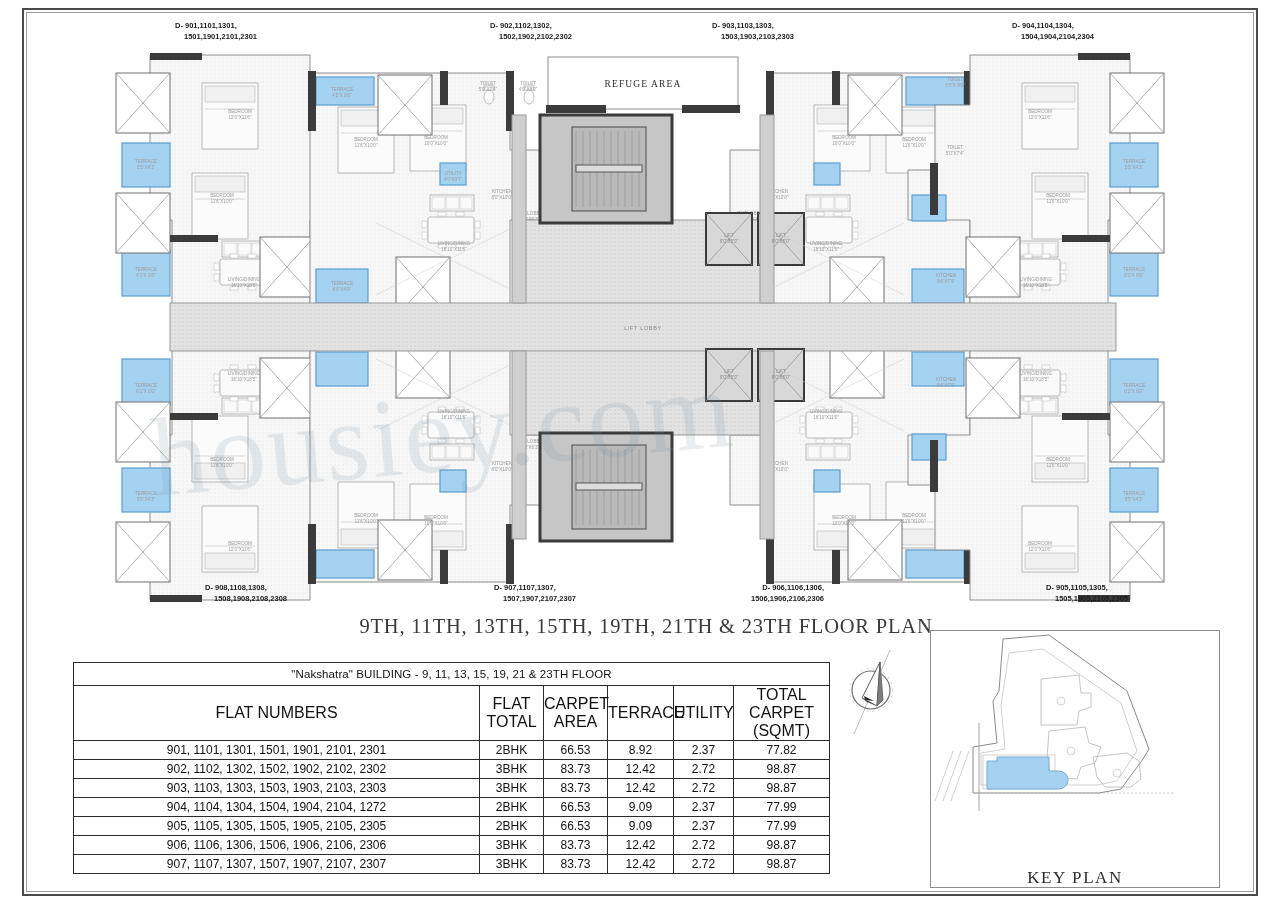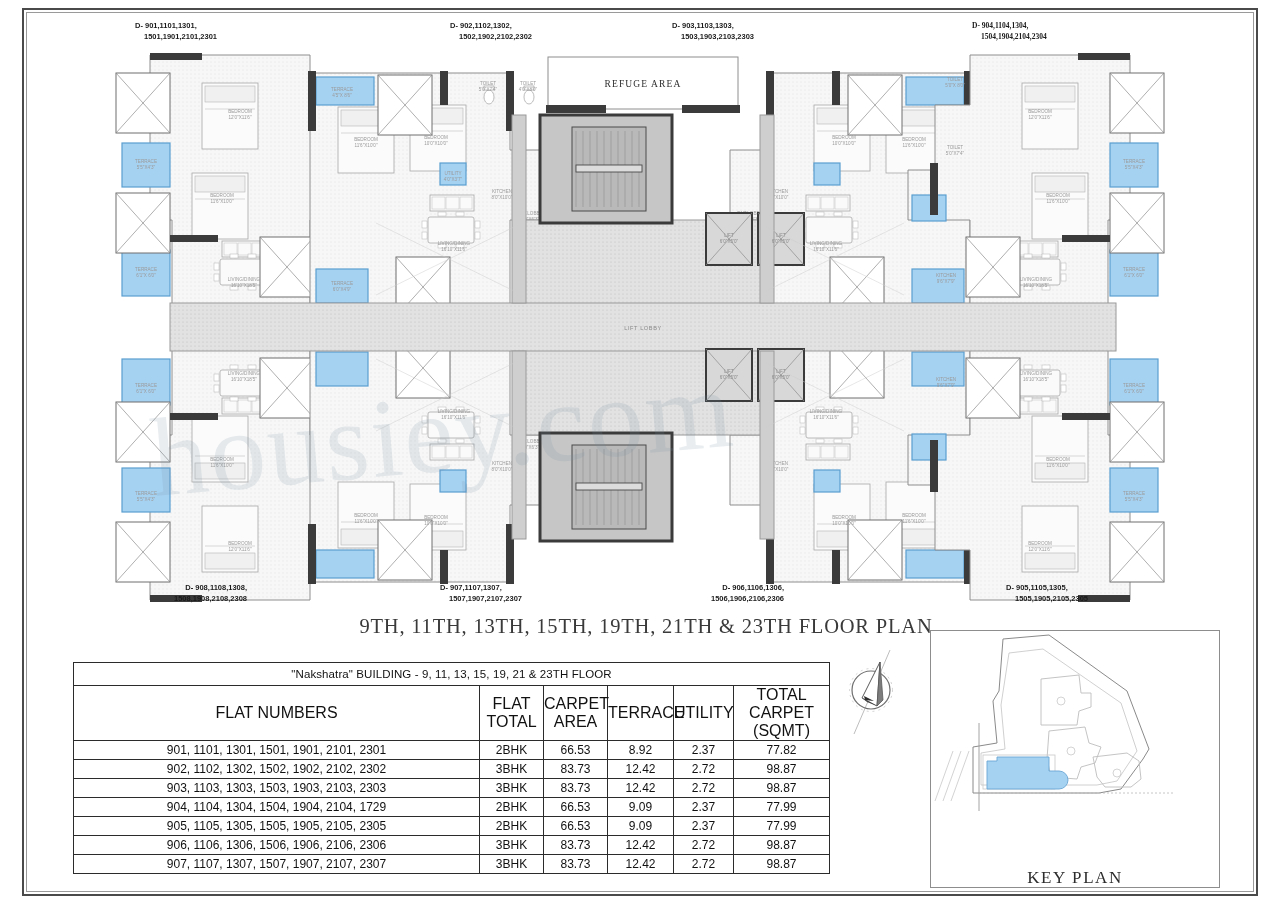--- a/index.html
+++ b/index.html
@@ -12,21 +12,21 @@
       border:2px solid #4a4a4a;box-sizing:border-box;background:#fff;}
   #frame-inner{position:absolute;left:26px;top:12px;width:1228px;height:880px;
       border:1px solid #9a9a9a;box-sizing:border-box;pointer-events:none;}
 
   
   #plan{position:absolute;left:110px;top:45px;width:1060px;height:565px;}
   #plan svg{display:block;}
 
   
   .callout{position:absolute;font-family:"Liberation Sans",sans-serif;
-      font-size:7.5px;font-weight:bold;color:#1a1a1a;line-height:1.45;white-space:nowrap;}
+      font-size:7.5px;font-weight:bold;color:#1a1a1a;line-height:1.45;white-space:nowrap;margin-left:40px;}
   .callout .l2{padding-left:9px;display:block;}
 
   
   #plan-title{position:absolute;left:0;right:0;top:615px;text-align:center;padding-left:12px;}
   #plan-title span{font-family:"Liberation Serif",serif;font-size:20.5px;
       letter-spacing:.8px;color:#3a3a3a;font-weight:normal;}
 
   
   #schedule{position:absolute;left:73px;top:662px;width:756px;border-collapse:collapse;
       table-layout:fixed;background:#fff;}
@@ -459,30 +459,30 @@
       <span class="l2">1501,1901,2101,2301</span>
     </div>
     <div class="callout" style="left:340px;top:-24px;">
       <span>D- 902,1102,1302,</span>
       <span class="l2">1502,1902,2102,2302</span>
     </div>
     <div class="callout" style="left:562px;top:-24px;">
       <span>D- 903,1103,1303,</span>
       <span class="l2">1503,1903,2103,2303</span>
     </div>
-    <div class="callout" style="left:862px;top:-24px;font-family:Liberation Serif, serif;">
+    <div class="callout" style="left:862px;top:-24px;">
       <span>D- 904,1104,1304,</span>
       <span class="l2">1504,1904,2104,2304</span>
     </div>
 
-    <div class="callout" style="left:55px;top:538px;text-align:right;">
+    <div class="callout" style="left:55px;top:538px;">
       <span>D- 908,1108,1308,</span>
       <span class="l2">1508,1908,2108,2308</span>
     </div>
-    <div class="callout" style="left:330px;top:538px;">
+    <div class="callout" style="left:344px;top:538px;">
       <span>D- 907,1107,1307,</span>
       <span class="l2">1507,1907,2107,2307</span>
     </div>
     <div class="callout" style="left:592px;top:538px;text-align:right;">
       <span>D- 906,1106,1306,</span>
       <span class="l2">1506,1906,2106,2306</span>
     </div>
     <div class="callout" style="left:896px;top:538px;">
       <span>D- 905,1105,1305,</span>
       <span class="l2">1505,1905,2105,2305</span>
@@ -544,21 +544,21 @@
       </tr>
       <tr>
         <td>903, 1103, 1303, 1503, 1903, 2103, 2303</td>
         <td>3BHK</td>
         <td>83.73</td>
         <td>12.42</td>
         <td>2.72</td>
         <td>98.87</td>
       </tr>
       <tr>
-        <td>904, 1104, 1304, 1504, 1904, 2104, 1729</td>
+        <td>904, 1104, 1304, 1504, 1904, 2104, 1272</td>
         <td>2BHK</td>
         <td>66.53</td>
         <td>9.09</td>
         <td>2.37</td>
         <td>77.99</td>
       </tr>
       <tr>
         <td>905, 1105, 1305, 1505, 1905, 2105,  2305</td>
         <td>2BHK</td>
         <td>66.53</td>

